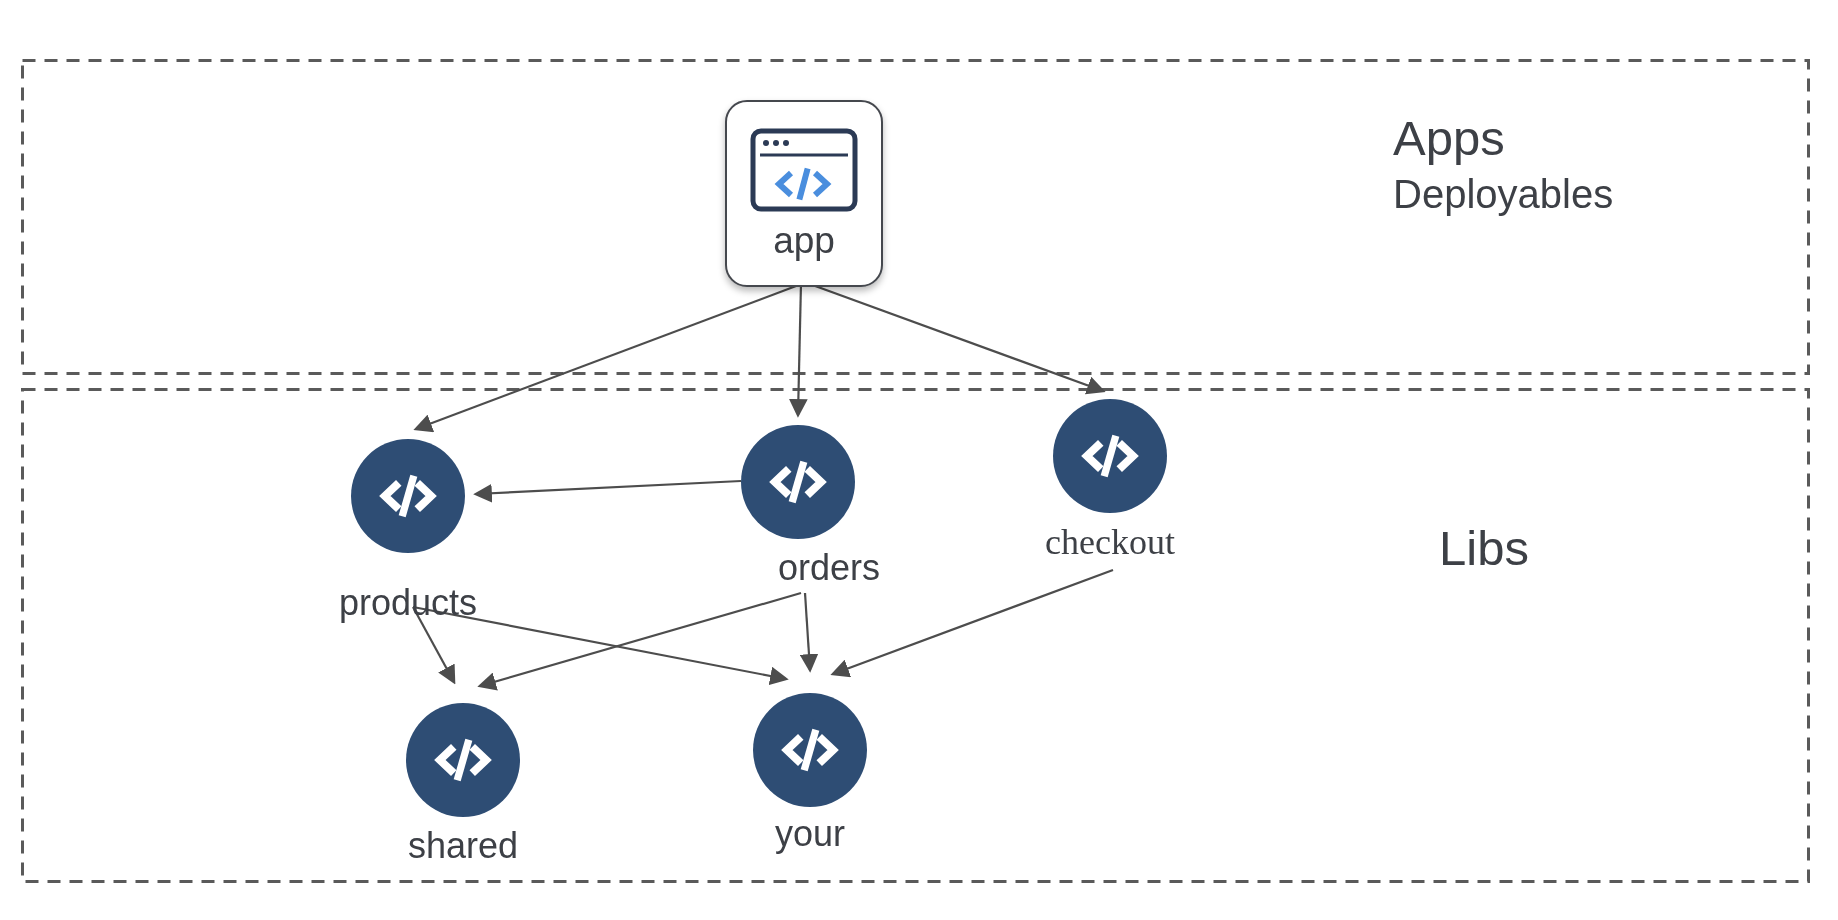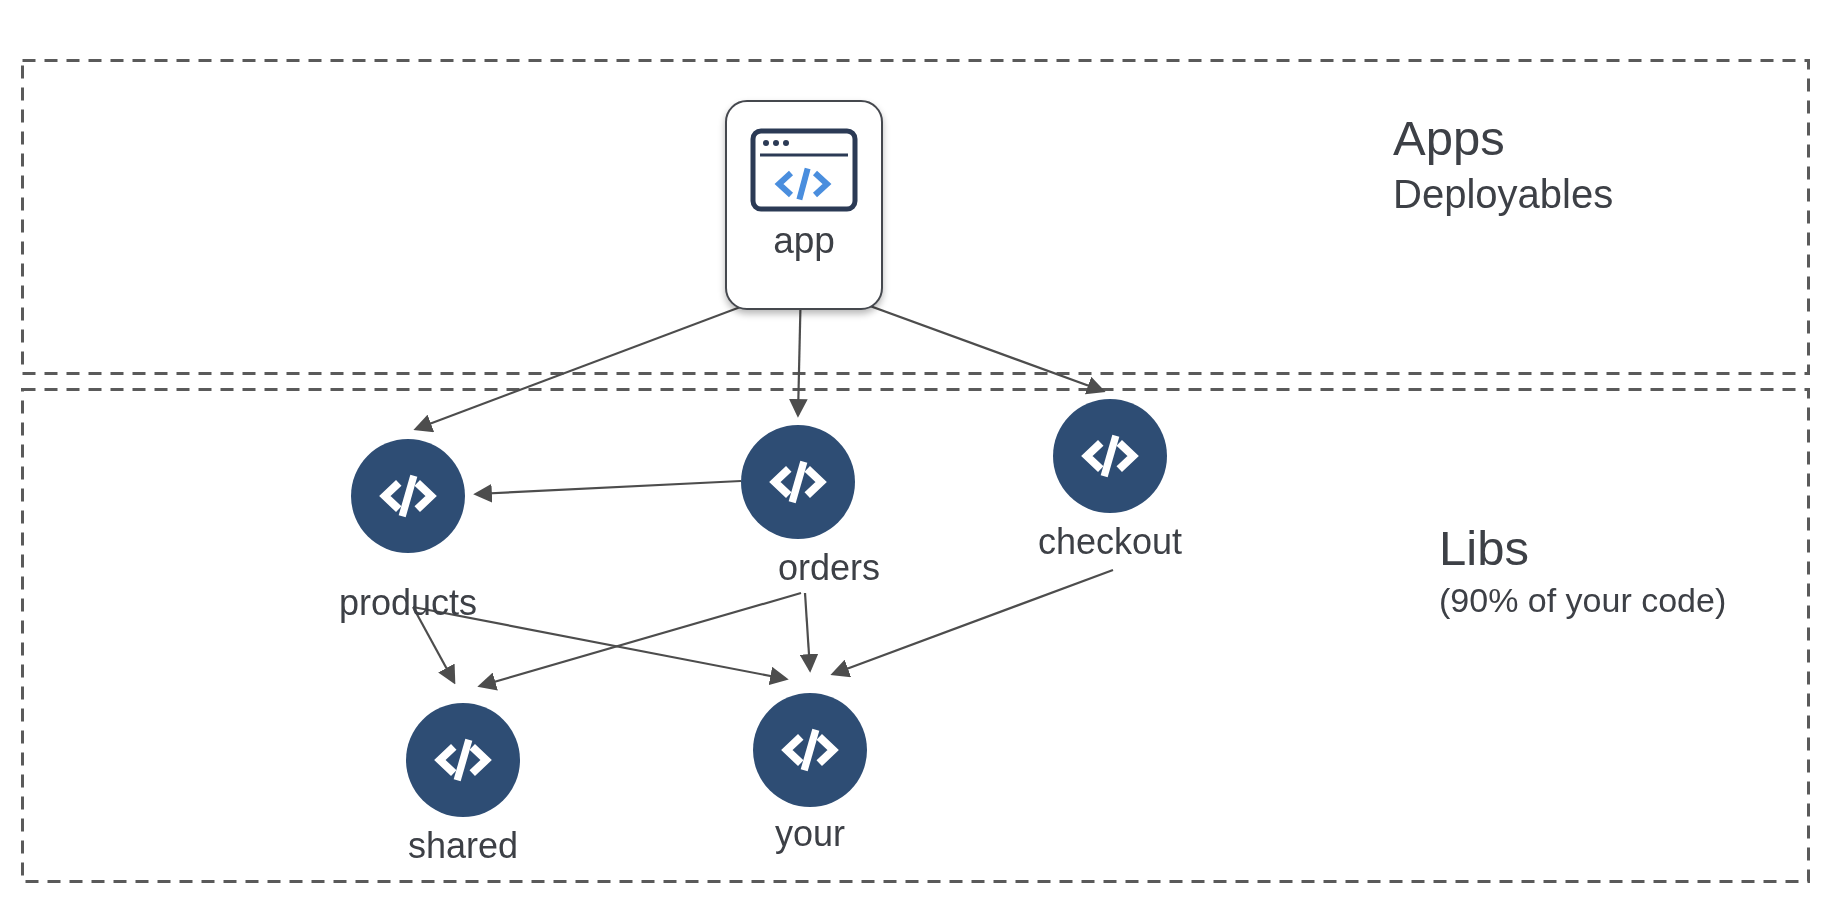--- a/index.html
+++ b/index.html
@@ -31,21 +31,21 @@
     width: 220px;
     text-align: center;
     font-size: 36px;
     color: var(--text, #3d4046);
     white-space: nowrap;
   }
   
   .app-node {
     position: absolute;
     left: 725px; top: 100px;
-    width: 158px; height: 210px;
+    width: 158px; height: 187px;
     box-sizing: border-box;
     background: var(--app-box-fill, #ffffff);
     border: 2px solid var(--app-box-border, #45484e);
     border-radius: 22px;
     box-shadow: 0 4px 7px rgba(0,0,0,0.28);
     display: flex; flex-direction: column;
     align-items: center; justify-content: flex-start;
     padding-top: 26px;
   }
   .app-node .browser-icon { width: 108px; height: 84px; }
@@ -121,21 +121,21 @@
         <use href="#code-glyph"></use>
       </svg>
   </div>
   <div class="node-label" style="left:719px; top:547px;">orders</div>
 
   <div class="lib-node" style="left:1053px; top:399px;">
     <svg>
         <use href="#code-glyph"></use>
       </svg>
   </div>
-  <div class="node-label" style="left:1000px; top:521px;">checkout</div>
+  <div class="node-label" style="left:1000px; top:521px;font-family:Liberation Serif, serif;">checkout</div>
 
   <div class="lib-node" style="left:406px; top:703px;">
     <svg>
         <use href="#code-glyph"></use>
       </svg>
   </div>
   <div class="node-label" style="left:353px; top:825px;">shared</div>
 
   <div class="lib-node" style="left:753px; top:693px;">
     <svg>
@@ -143,16 +143,15 @@
       </svg>
   </div>
   <div class="node-label" style="left:700px; top:813px;">your</div>
 
   <div class="section-label" style="left:1393px; top:108px;">
     <div class="section-title">Apps</div>
     <div class="section-subtitle">Deployables</div>
   </div>
   <div class="section-label" style="left:1439px; top:518px;">
     <div class="section-title">Libs</div>
-    <div class="section-subtitle small">(90% of your code)</div>
   </div>
 
 </div>
 
 </body></html>

